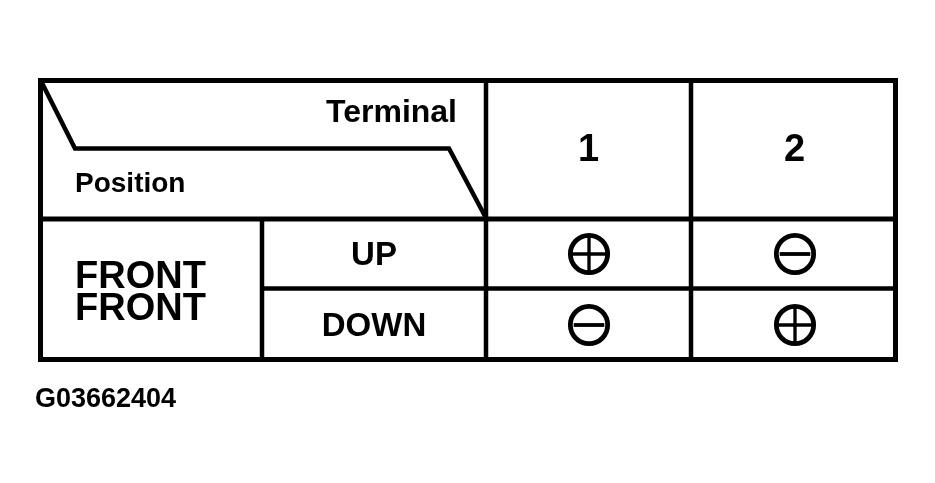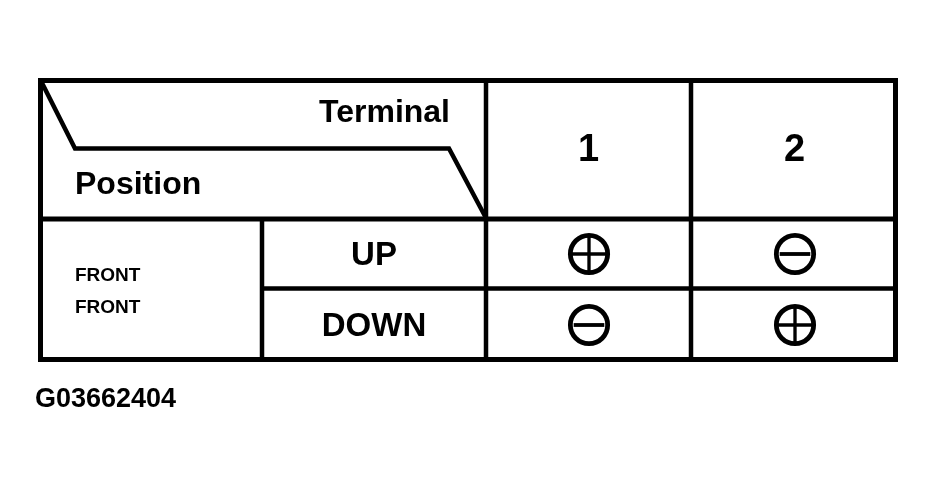--- a/index.html
+++ b/index.html
@@ -29,44 +29,44 @@
   .cell {
     position: absolute;
     display: flex;
     align-items: center;
     justify-content: center;
     font-weight: 700;
     white-space: nowrap;
   }
   .terminal-label {
     display: block;
-    left: 0;
+    left: 7px;
     top: 13px;
     width: 412px;
     text-align: right;
     font-size: 32px;
     line-height: 40px;
   }
   .position-label {
     display: block;
     left: 37px;
     top: 85px;
-    font-size: 32px;
+    font-size: 28px;
     line-height: 40px;
   }
   .colhead { font-size: 38px; }
   .col1 { left: 448px; top: 0; width: 205px; height: 141px; }
   .col2 { left: 653px; top: 0; width: 207px; height: 141px; }
   .group-cell {
     left: 0; top: 141px; width: 224px; height: 143px;
     flex-direction: column;
     align-items: flex-start;
     justify-content: center;
     padding-left: 37px;
-    font-size: 19px;
+    font-size: 38px;
     line-height: 32px;
   }
   .pos-cell { font-size: 33px; }
   .up-cell   { left: 224px; top: 141px; width: 224px; height: 69px; }
   .down-cell { left: 224px; top: 210px; width: 224px; height: 74px; }
   .r0c0 { left: 448px; top: 141px; width: 205px; height: 69px; }
   .r0c1 { left: 653px; top: 141px; width: 207px; height: 69px; }
   .r1c0 { left: 448px; top: 210px; width: 205px; height: 74px; }
   .r1c1 { left: 653px; top: 210px; width: 207px; height: 74px; }
   .sym-cell svg { display: block; }

